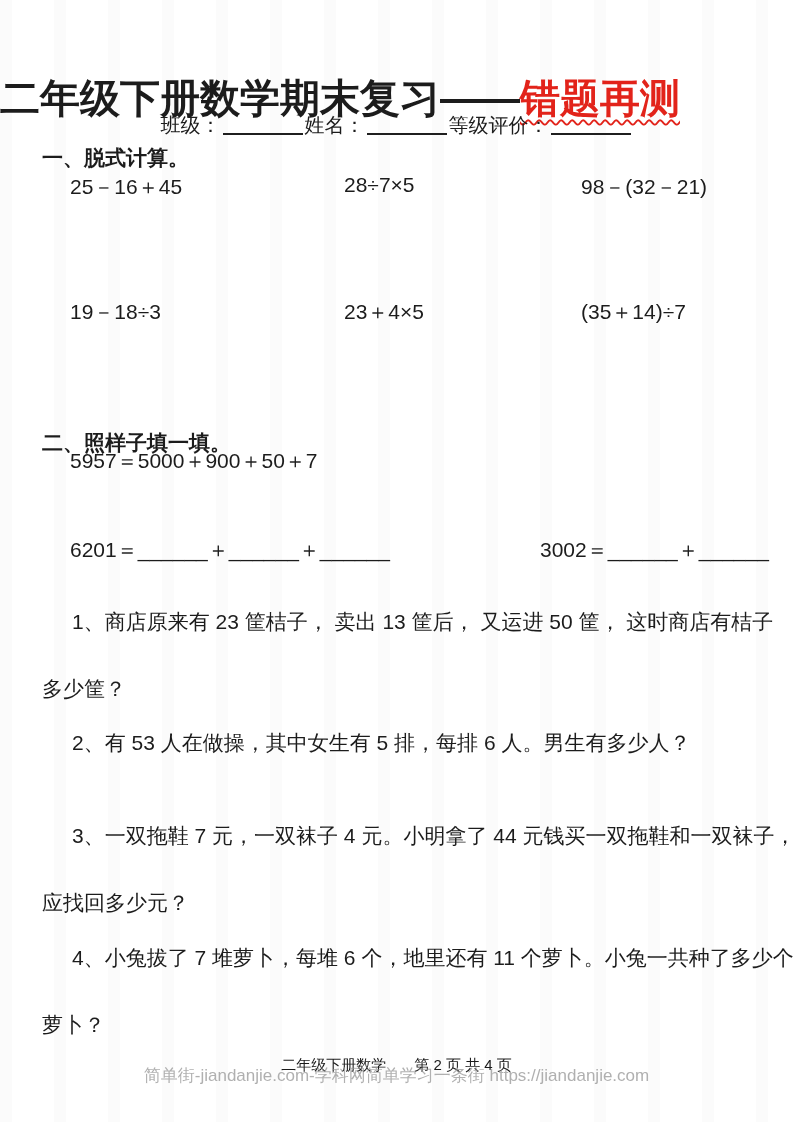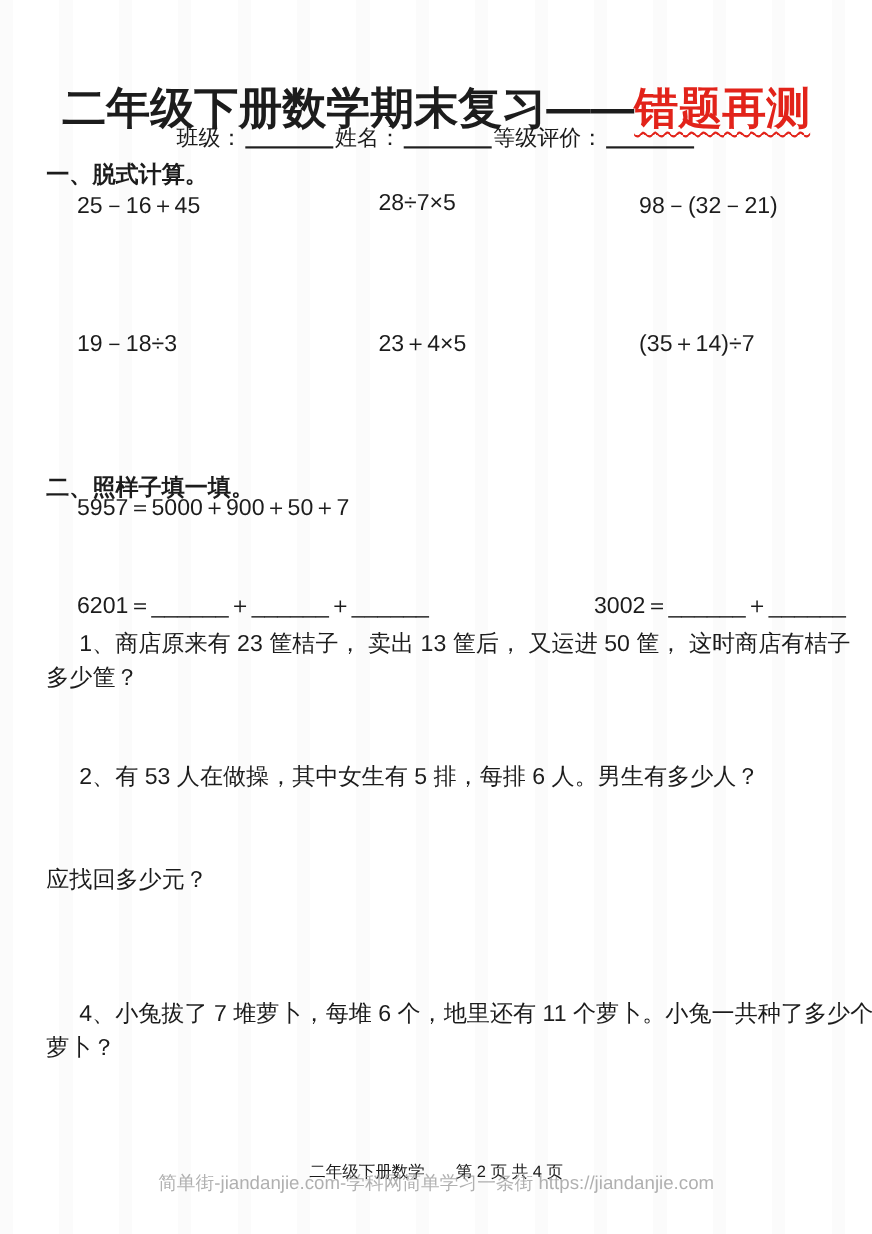--- a/index.html
+++ b/index.html
@@ -12,21 +12,20 @@
     width:793px; height:1122px;
     margin:0 auto;
     background:#ffffff;
     background-image: repeating-linear-gradient(90deg, rgba(0,0,0,0.015) 0 12px, transparent 12px 54px);
     overflow:hidden;
     color:#1c1c1c;
   }
   
   .title {
     position:absolute; top:44px; left:0; width:100%;
-    text-align:center;
     font-size:40px; font-weight:700;
     letter-spacing:0px;
     white-space:nowrap;
   }
   .title .red {
     color:#e2231a;
     text-decoration: underline;
     text-decoration-style: wavy;
     text-decoration-color:#e2231a;
     text-decoration-thickness:2px;
@@ -73,21 +72,21 @@
   #fill1 { top:479px; }
   #fill2 { top:536px;padding-left:13px; }
   .fill-row .left  { position:absolute; left:70px;  white-space:nowrap; }
   .fill-row .right { position:absolute; left:540px; white-space:nowrap; }
   
   .problem { position:absolute; left:42px; width:712px; font-size:21px; line-height:31px; }
   #p1 { top:570px; }
   #p2 { top:691px; }
   #p3 { top:784px; }
   #p4 { top:906px; }
-  .p-line { white-space:nowrap; }
+  .p-line { white-space:nowrap;margin-top:36px; }
   .p-line.indent { padding-left:30px; }
   
   .footer {
     position:absolute; top:1056px; left:0; width:100%;
     text-align:center;
     font-size:15px; color:#1a1a1a;
     white-space:nowrap;
   }
   .footer span { margin:0 12px; }
   .watermark {
@@ -131,20 +130,21 @@
 
 
   <div id="p1" class="problem">
     <div class="p-line indent">1、商店原来有 23 筐桔子， 卖出 13 筐后， 又运进 50 筐， 这时商店有桔子</div>
     <div class="p-line">多少筐？</div>
   </div>
   <div id="p2" class="problem">
     <div class="p-line indent">2、有 53 人在做操，其中女生有 5 排，每排 6 人。男生有多少人？</div>
   </div>
   <div id="p3" class="problem">
+    <div class="p-line indent">3、一双拖鞋 7 元，一双袜子 4 元。小明拿了 44 元钱买一双拖鞋和一双袜子，</div>
     <div class="p-line">应找回多少元？</div>
   </div>
   <div id="p4" class="problem">
     <div class="p-line indent">4、小兔拔了 7 堆萝卜，每堆 6 个，地里还有 11 个萝卜。小兔一共种了多少个</div>
     <div class="p-line">萝卜？</div>
   </div>
 
   <div class="footer">
     <span>二年级下册数学</span>
     <span>第 2 页 共 4 页</span>

